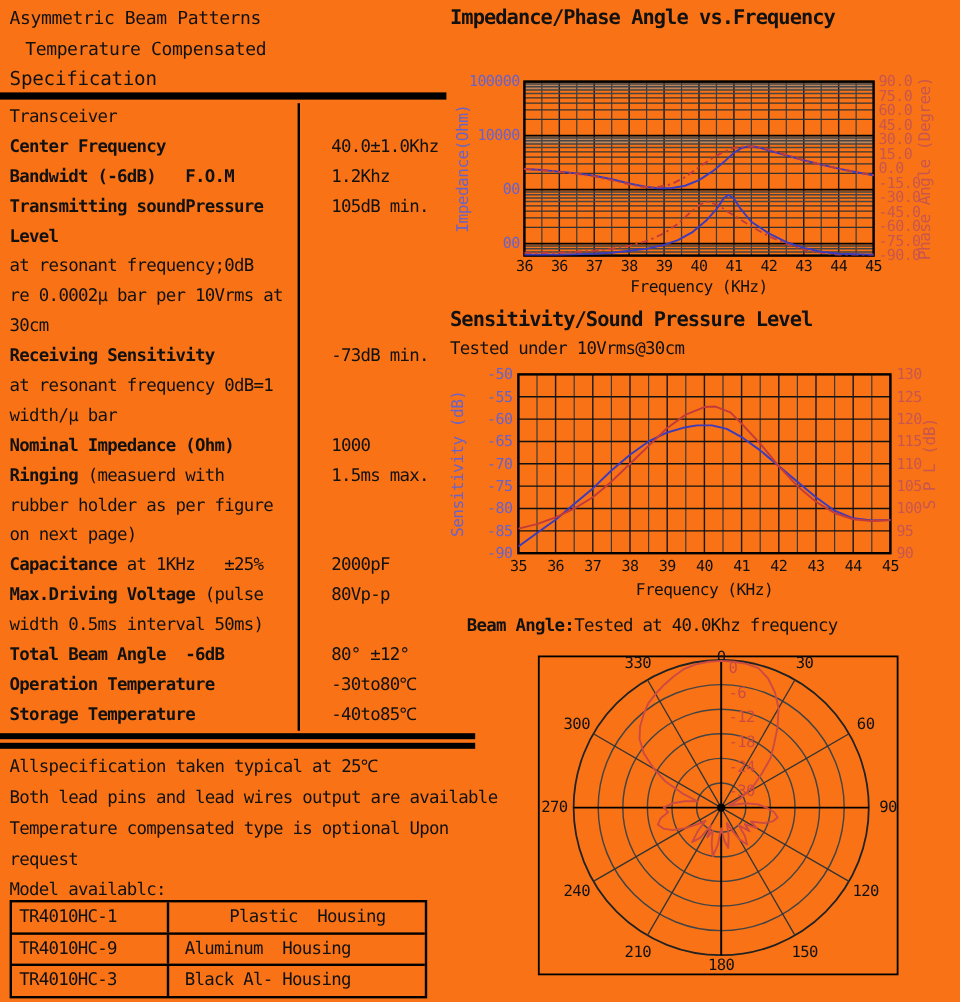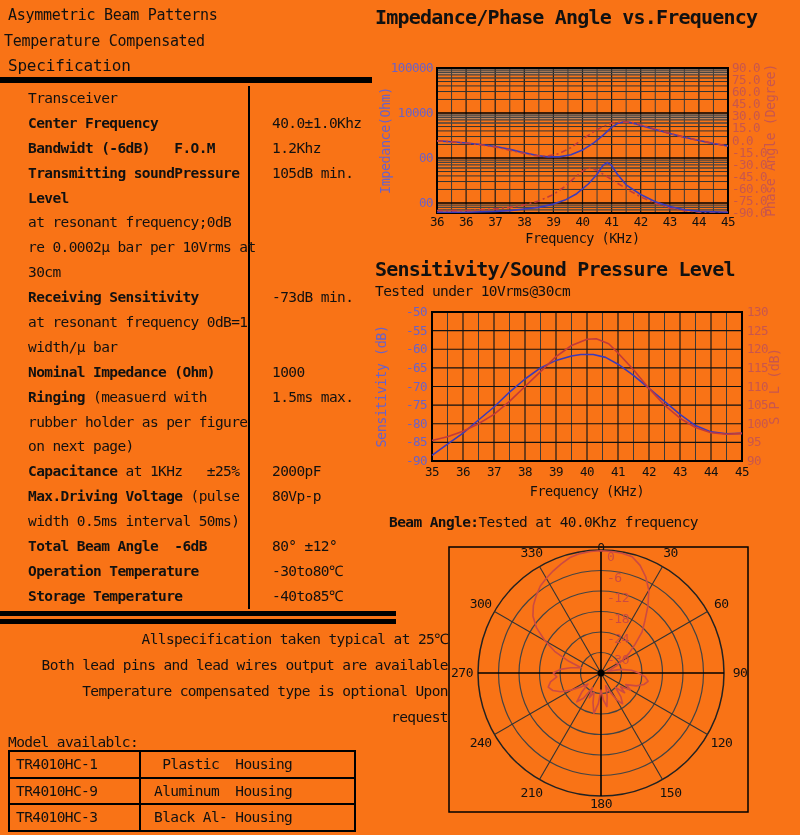--- a/index.html
+++ b/index.html
@@ -2,54 +2,54 @@
 <html><head>
 <meta charset="utf-8">
 <style>
   html,body{margin:0;padding:0;background:#fff;}
   .page{position:relative;width:800px;height:835px;background:#f97316;color:#111;
         font-family:"DejaVu Sans Mono","Liberation Mono",monospace;overflow:hidden;}
   .abs{position:absolute;}
   .b{font-weight:bold;}
   .hline{font-size:15px;letter-spacing:-0.3px;white-space:pre;}
   .spectitle{font-size:16px;letter-spacing:-0.2px;font-weight:normal;white-space:pre;}
-  .chtitle{font-size:20px;letter-spacing:-0.8px;font-weight:bold;white-space:pre;}
+  .chtitle{font-size:17px;letter-spacing:-0.8px;font-weight:bold;white-space:pre;}
   .chsub{font-size:14.5px;letter-spacing:-0.6px;white-space:pre;}
   .bar{background:#000;}
   .srow{position:relative;height:24.9px;line-height:24.9px;white-space:pre;
         font-size:14.5px;letter-spacing:-0.6px;}
   .srow .lab{position:absolute;left:8px;top:0;}
-  .srow .val{position:absolute;left:252px;top:0;}
+  .srow .val{position:absolute;left:276px;top:0;}
   .nline{height:26px;line-height:26px;white-space:pre;font-size:14.5px;letter-spacing:-0.6px;}
   #modelTable{border:2px solid #000;width:344px;}
   .mrow{display:flex;height:24.5px;line-height:24.5px;border-top:2px solid #000;
         font-size:14.5px;letter-spacing:-0.6px;white-space:pre;}
-  .mrow:first-child{border-top:none;}
+  .mrow:first-child{border-top:none;gap:29px;}
   .mc1{width:123px;border-right:2px solid #000;padding-left:6px;}
   .mc2{flex:1;padding-left:13px;}
   svg text{font-family:"DejaVu Sans Mono","Liberation Mono",monospace;}
   svg .tk{font-size:12.5px;letter-spacing:-0.5px;}
   svg .ax{font-size:13.5px;letter-spacing:-0.5px;}
   svg .pk{font-size:13px;letter-spacing:-0.5px;}
 </style>
 </head>
 <body>
 
 <div class="page">
 
   <div class="abs hline" style="left:8px;top:6px;">Asymmetric Beam Patterns</div>
-  <div class="abs hline" style="left:4px;top:32px;">Temperature Compensated</div>
+  <div class="abs hline" style="left:21px;top:32px;">Temperature Compensated</div>
   <div class="abs spectitle" style="left:8px;top:56px;">Specification</div>
 
   <div class="abs bar" style="left:0;top:77px;width:372px;height:6px;"></div>
   <div class="abs bar" style="left:248px;top:86px;width:2px;height:523px;"></div>
   <div class="abs bar" style="left:0;top:611px;width:396px;height:4.5px;"></div>
   <div class="abs bar" style="left:0;top:619px;width:396px;height:4.5px;"></div>
 
-  <div class="abs" id="specRows" style="left:0;top:86px;width:372px;padding-left:20px;">
+  <div class="abs" id="specRows" style="left:0;top:86px;width:372px;">
       <div class="srow"><span class="lab"><span>Transceiver</span></span></div>
       <div class="srow"><span class="lab"><span class="b">Center Frequency</span></span><span class="val">40.0±1.0Khz</span></div>
       <div class="srow"><span class="lab"><span class="b">Bandwidt (-6dB)   F.O.M</span></span><span class="val">1.2Khz</span></div>
       <div class="srow"><span class="lab"><span class="b">Transmitting soundPressure</span></span><span class="val">105dB min.</span></div>
       <div class="srow"><span class="lab"><span class="b">Level</span></span></div>
       <div class="srow"><span class="lab"><span>at resonant frequency;0dB</span></span></div>
       <div class="srow"><span class="lab"><span>re 0.0002μ bar per 10Vrms at</span></span></div>
       <div class="srow"><span class="lab"><span>30cm</span></span></div>
       <div class="srow"><span class="lab"><span class="b">Receiving Sensitivity</span></span><span class="val">-73dB min.</span></div>
       <div class="srow"><span class="lab"><span>at resonant frequency 0dB=1</span></span></div>
@@ -59,21 +59,21 @@
       <div class="srow"><span class="lab"><span>rubber holder as per figure</span></span></div>
       <div class="srow"><span class="lab"><span>on next page)</span></span></div>
       <div class="srow"><span class="lab"><span class="b">Capacitance</span><span> at 1KHz   ±25%</span></span><span class="val">2000pF</span></div>
       <div class="srow"><span class="lab"><span class="b">Max.Driving Voltage</span><span> (pulse</span></span><span class="val">80Vp-p</span></div>
       <div class="srow"><span class="lab"><span>width 0.5ms interval 50ms)</span></span></div>
       <div class="srow"><span class="lab"><span class="b">Total Beam Angle  -6dB</span></span><span class="val">80° ±12°</span></div>
       <div class="srow"><span class="lab"><span class="b">Operation Temperature</span></span><span class="val">-30to80℃</span></div>
       <div class="srow"><span class="lab"><span class="b">Storage Temperature</span></span><span class="val">-40to85℃</span></div>
     </div>
 
-  <div class="abs" id="notes" style="left:8px;top:626px;width:440px;text-align:right;">
+  <div class="abs" id="notes" style="left:8px;top:626px;width:440px;">
       <div class="nline">Allspecification taken typical at 25℃</div>
       <div class="nline">Both lead pins and lead wires output are available</div>
       <div class="nline">Temperature compensated type is optional Upon</div>
       <div class="nline">request</div>
     </div>
 
   <div class="abs nline" style="left:8px;top:729px;">Model availablc:</div>
   <div class="abs" id="modelTable" style="left:8px;top:750px;">
       <div class="mrow"><div class="mc1">TR4010HC-1</div><div class="mc2"> Plastic  Housing</div></div>
       <div class="mrow"><div class="mc1">TR4010HC-9</div><div class="mc2">Aluminum  Housing</div></div>

